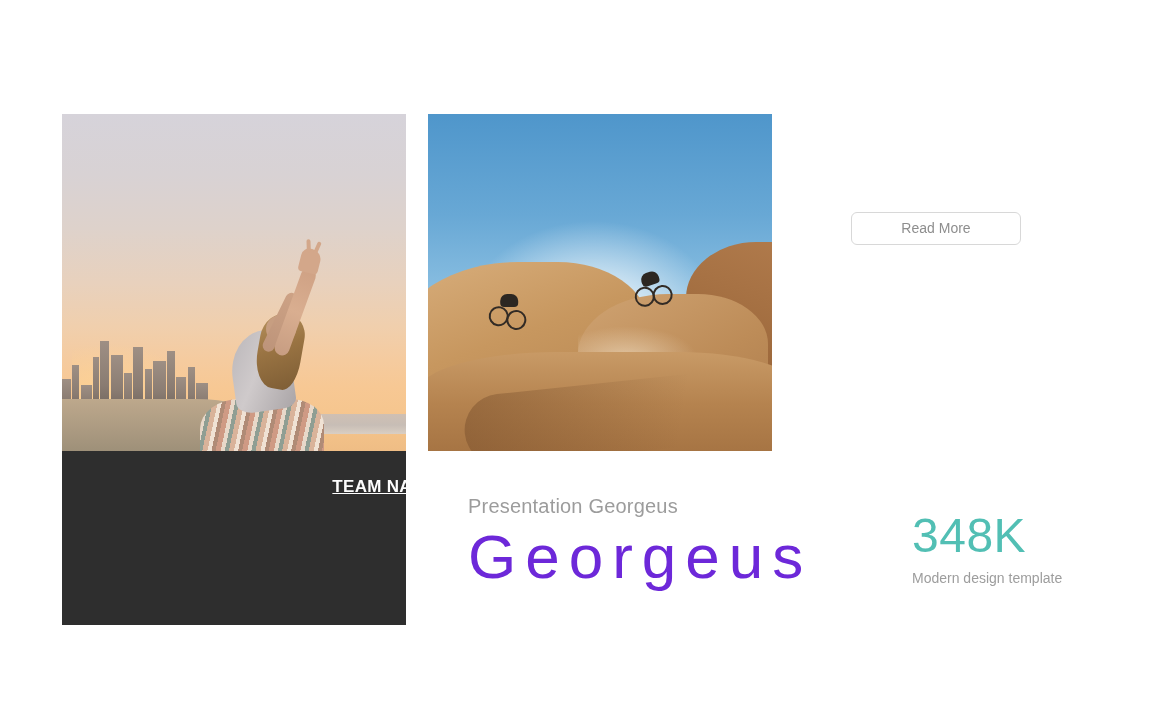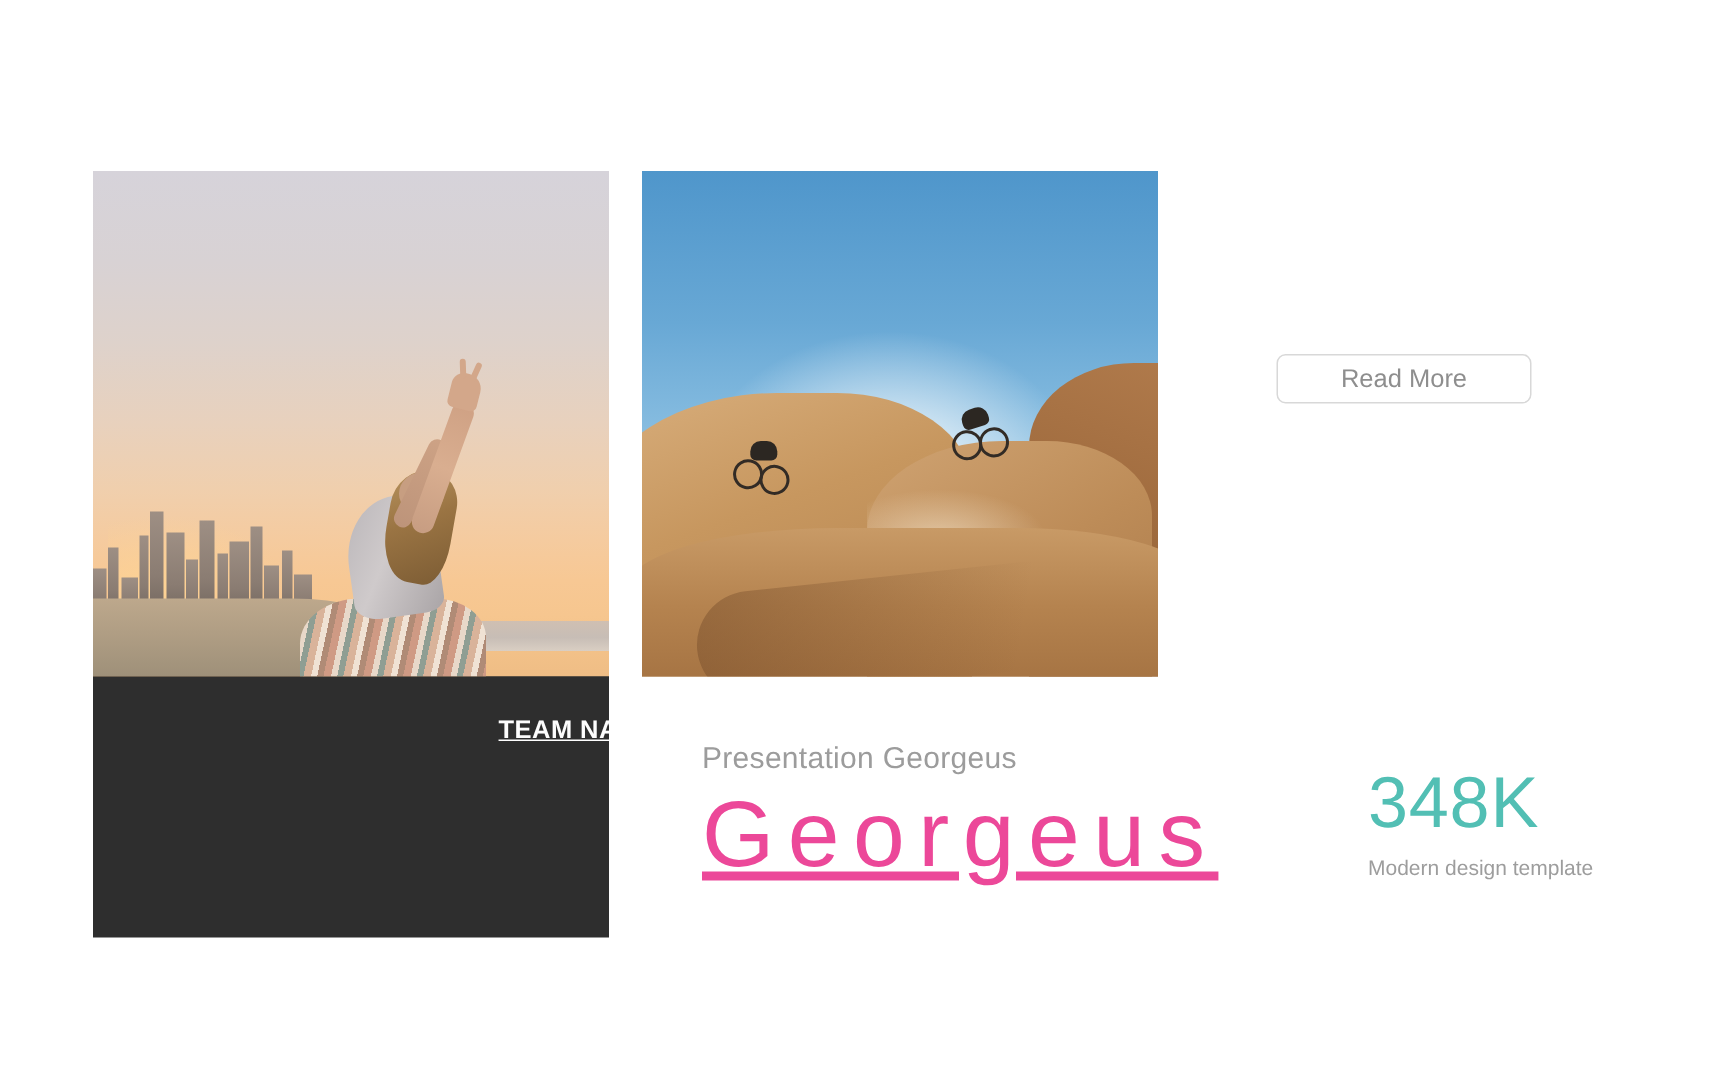--- a/index.html
+++ b/index.html
@@ -336,27 +336,27 @@
     width: 252px;
   }
   .lead-paragraph {
     margin: 0;
     font-size: 15px;
     line-height: 27.5px;
     color: #8c8c8c;
     font-weight: normal;
   }
   .read-more-btn {
-    margin-top: 60px;
+    margin-top: 36px;
     display: block;
     width: 170px;
     height: 33px;
     line-height: 31px;
     text-align: center;
-    font-size: 17px;
+    font-size: 14px;
     color: #8e8e8e;
     background: #ffffff;
     border: 1px solid #d8d8d8;
     border-radius: 6px;
     box-sizing: border-box;
     cursor: pointer;
     font-family: "Liberation Sans", sans-serif;
     padding: 0;
   }
 
@@ -373,23 +373,22 @@
     font-weight: normal;
     letter-spacing: .2px;
   }
   .main-title {
     margin: 0;
     padding-top: 2px;
     font-size: 62px;
     line-height: 74px;
     font-weight: 300;
     letter-spacing: 9px;
-    color: #ec4899;
+    color: #6d28d9;
     white-space: nowrap;
-    text-decoration: underline;
   }
 
   
   .stat-block {
     position: absolute;
     left: 912px;
     top: 514px;
   }
   .stat-value {
     margin: 0;

